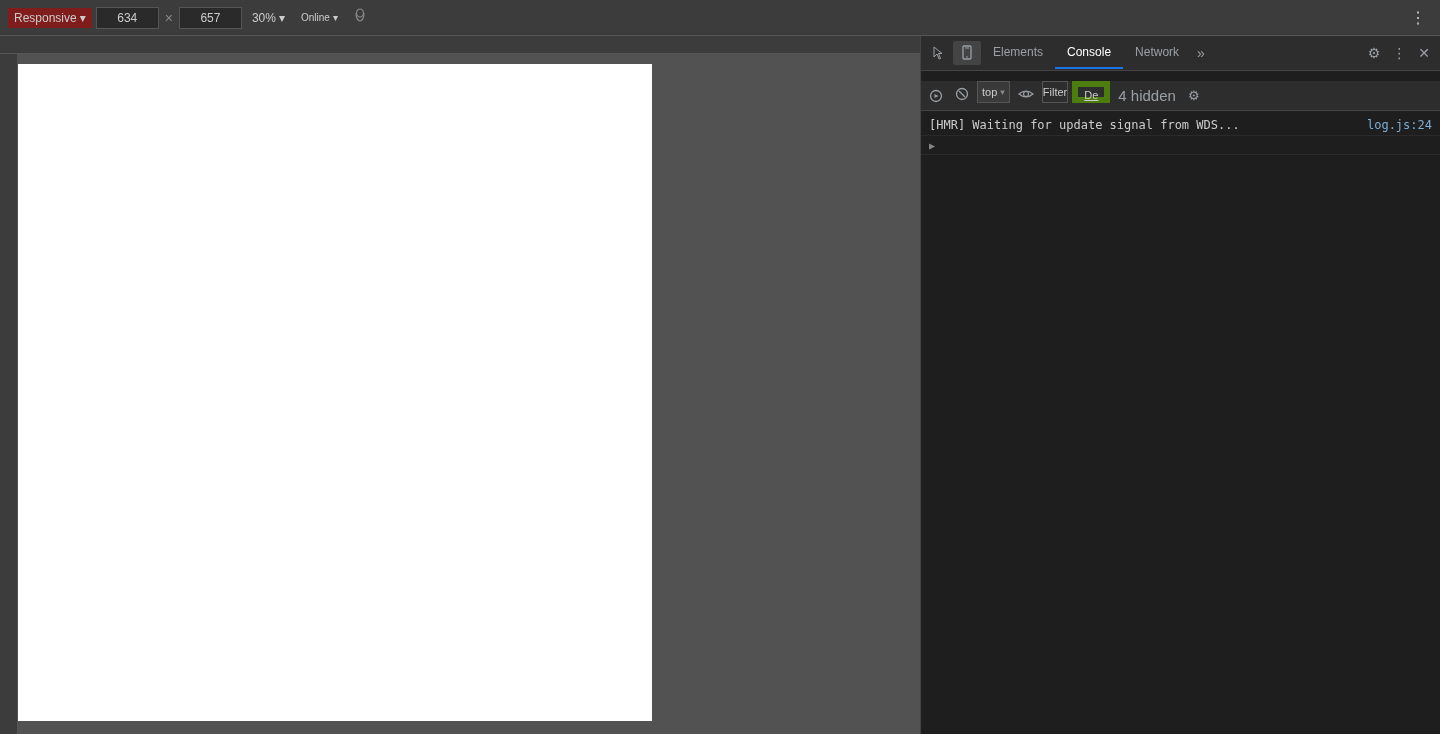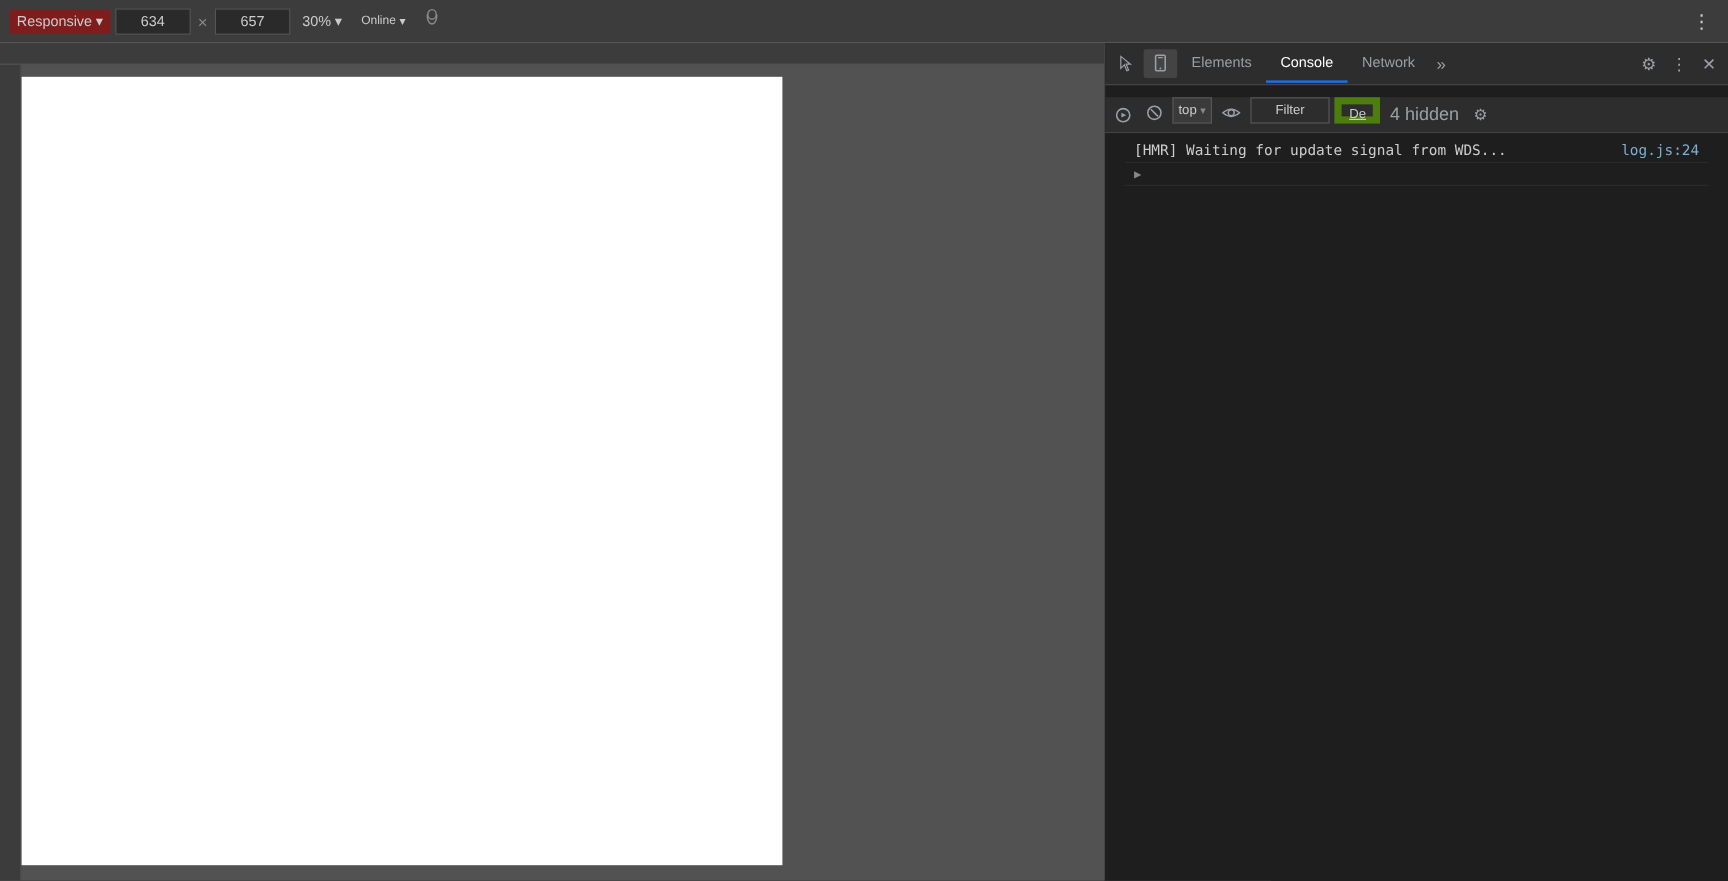--- a/index.html
+++ b/index.html
@@ -270,21 +270,21 @@
       cursor: pointer;
       font-size: 13px;
       padding: 2px 4px;
     }
 
     .filter-btn {
       background: none;
       border: 1px solid #555;
       color: #ccc;
       font-size: 11px;
-      padding: 2px 20px;
+      padding: 2px 0;
       cursor: pointer;
       height: 22px;
     }
 
     .de-btn {
       background: none;
       border: 6px solid #4d7c0f;
       color: #ccc;
       font-size: 11px;
       padding: 2px 6px;
@@ -310,21 +310,21 @@
       cursor: pointer;
       font-size: 13px;
       padding: 2px 4px;
     }
 
     
     .console-output {
       flex: 1;
       background: #1e1e1e;
       overflow-y: auto;
-      padding: 4px 16px;
+      padding: 4px 0;
     }
 
     .console-entry {
       display: flex;
       align-items: flex-start;
       padding: 3px 8px;
       border-bottom: 1px solid #2a2a2a;
       font-family: 'Consolas', 'Monaco', monospace;
       font-size: 12px;
     }

